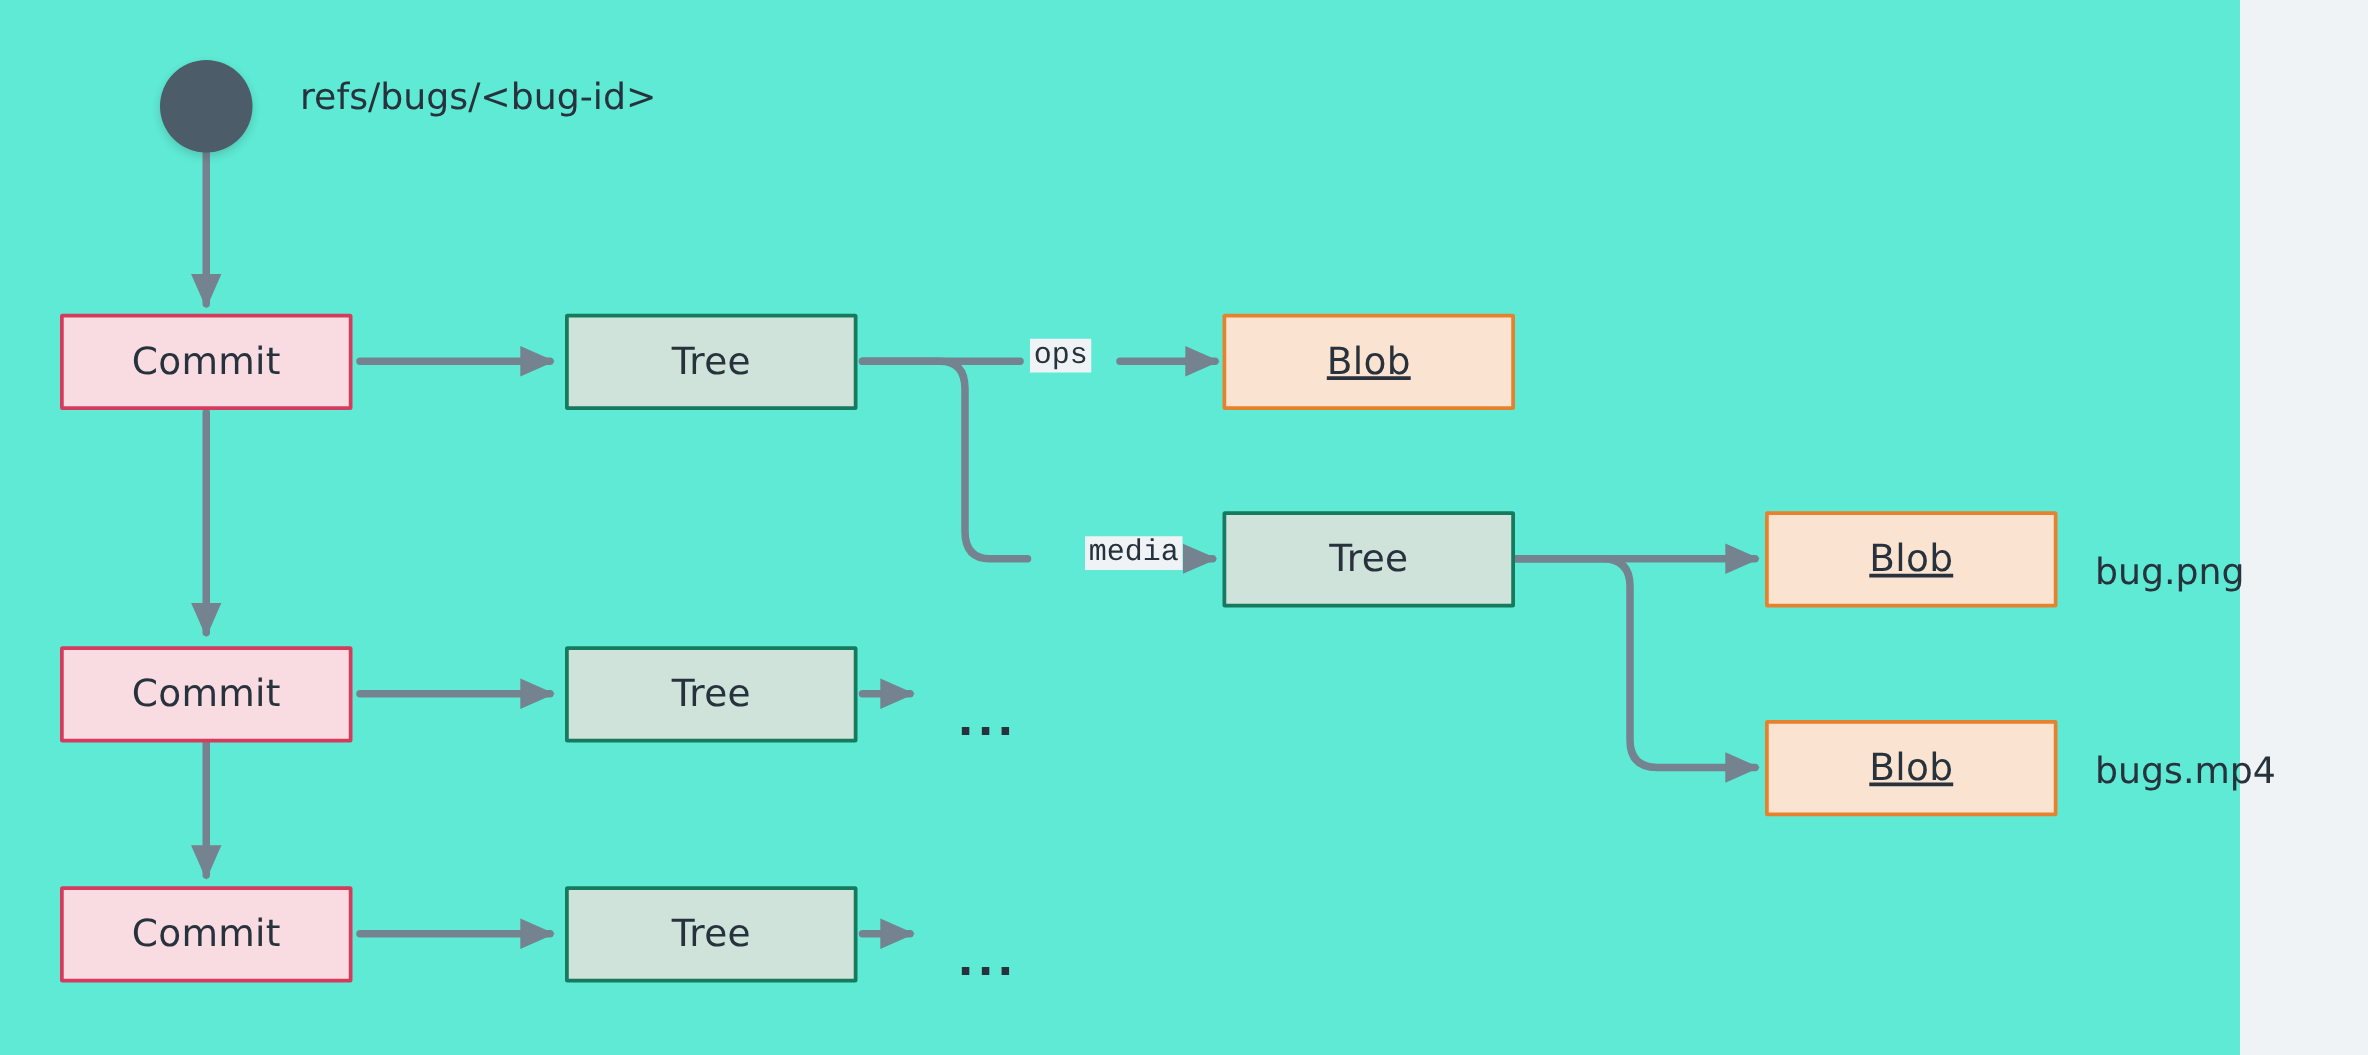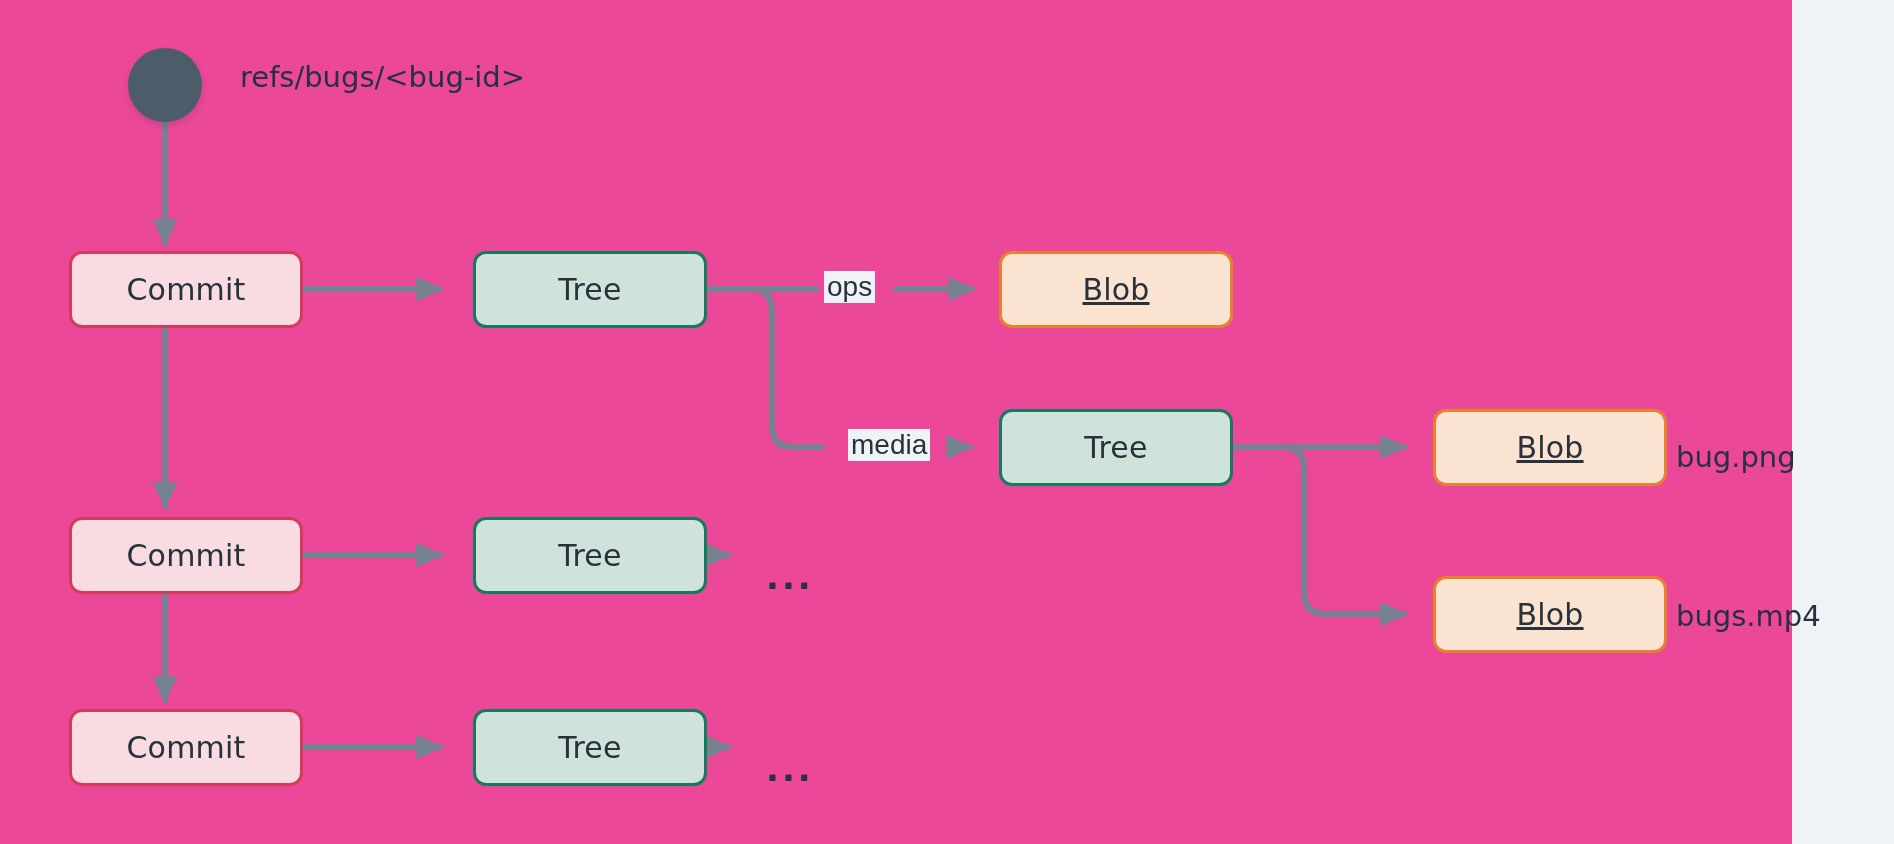--- a/index.html
+++ b/index.html
@@ -12,43 +12,42 @@
     height: 844px;
     position: relative;
     overflow: hidden;
     font-family: "DejaVu Sans", "Liberation Sans", sans-serif;
   }
   #canvas {
     position: absolute;
     left: 0; top: 0;
     width: 1792px;
     height: 844px;
-    background: #ec4899;
+    background: #5eead4;
   }
   svg.edges {
     position: absolute;
     left: 0; top: 0;
     width: 1894px;
     height: 844px;
     pointer-events: none;
   }
   .node {
     position: absolute;
     box-sizing: border-box;
     display: flex;
     align-items: center;
     justify-content: center;
-    border-radius: 13px;
+    border-radius: 2px;
     border-width: 3px;
     border-style: solid;
     font-size: 30px;
     letter-spacing: 0.2px;
     color: #28323c;
     font-family: "DejaVu Sans", "Liberation Sans", sans-serif;
-    margin-left: 21px;
   }
   .node.commit {
     background: #f8dce2;
     border-color: #d53b5c;
   }
   .node.tree {
     background: #cfe3da;
     border-color: #157a5e;
   }
   .node.blob {
@@ -64,26 +63,26 @@
   }
   .plain-label {
     position: absolute;
     font-size: 29px;
     color: #28323c;
     white-space: nowrap;
     font-family: "DejaVu Sans", "Liberation Sans", sans-serif;
   }
   .edge-label {
     position: absolute;
-    font-size: 28px;
+    font-size: 24px;
     color: #28323c;
     white-space: nowrap;
     background: #eff3f5;
     padding: 0 3px;
-    font-family: Liberation Sans, sans-serif;
+    font-family: Liberation Mono, monospace;
   }
   .ellipsis {
     position: absolute;
     font-size: 34px;
     font-weight: 700;
     color: #28323c;
     letter-spacing: 3px;
     white-space: nowrap;
     font-family: "DejaVu Sans", "Liberation Sans", sans-serif;
   }
@@ -142,21 +141,21 @@
   <div class="node tree" style="left:452px; top:251px; width:234px; height:77px;">Tree</div>
 
   <div class="node tree" style="left:452px; top:517px; width:234px; height:77px;">Tree</div>
 
   <div class="node tree" style="left:452px; top:709px; width:234px; height:77px;">Tree</div>
 
   <div class="edge-label" style="left:824px; top:271px;">ops</div>
 
   <div class="node blob" style="left:978px; top:251px; width:234px; height:77px;">Blob</div>
 
-  <div class="edge-label" style="left:848px; top:429px;">media</div>
+  <div class="edge-label" style="left:868px; top:429px;">media</div>
 
   <div class="node tree" style="left:978px; top:409px; width:234px; height:77px;">Tree</div>
 
   <div class="node blob" style="left:1412px; top:409px; width:234px; height:77px;">Blob</div>
 
   <div class="plain-label" style="left:1676px; top:440px;">bug.png</div>
 
   <div class="node blob" style="left:1412px; top:576px; width:234px; height:77px;">Blob</div>
 
   <div class="plain-label" style="left:1676px; top:599px;">bugs.mp4</div>

